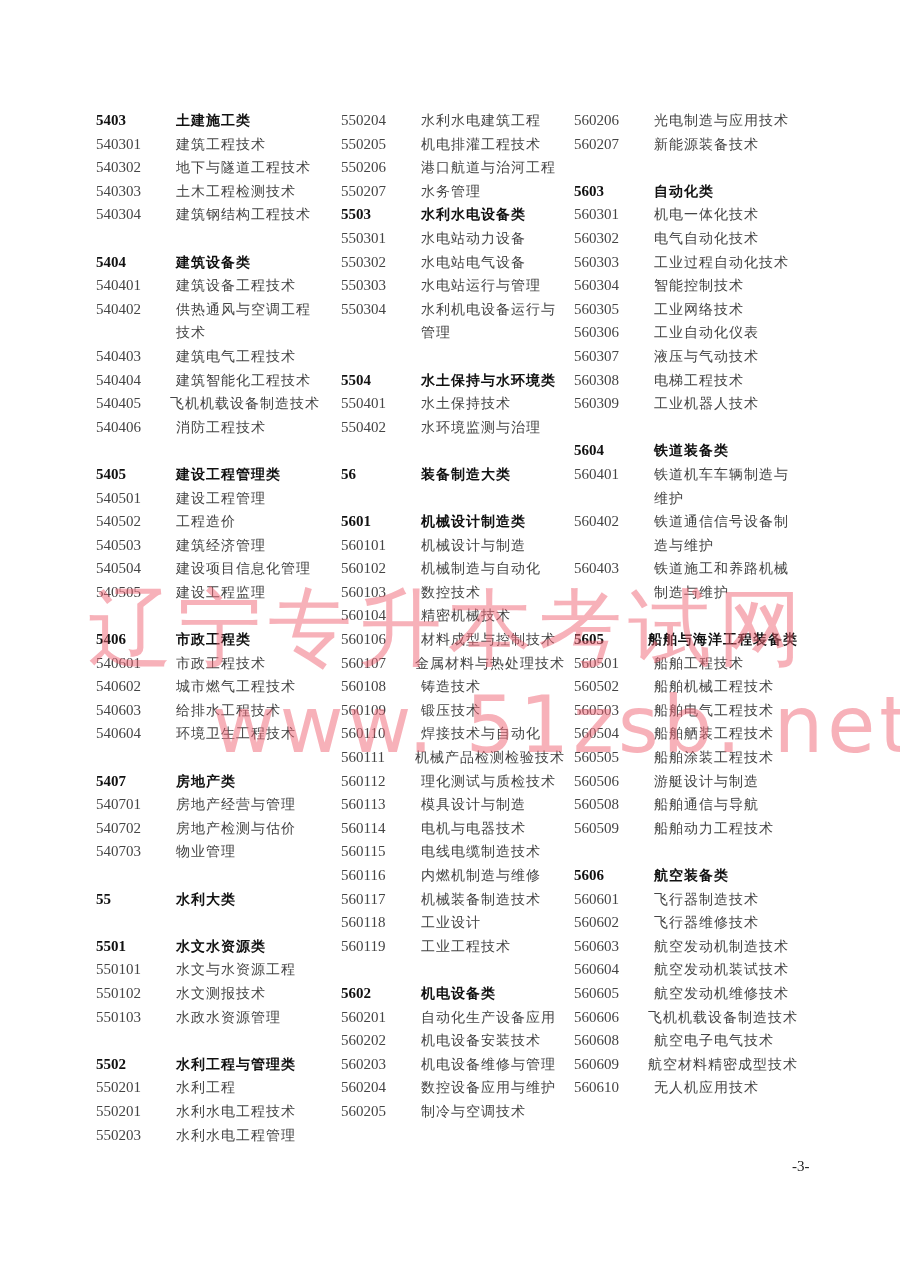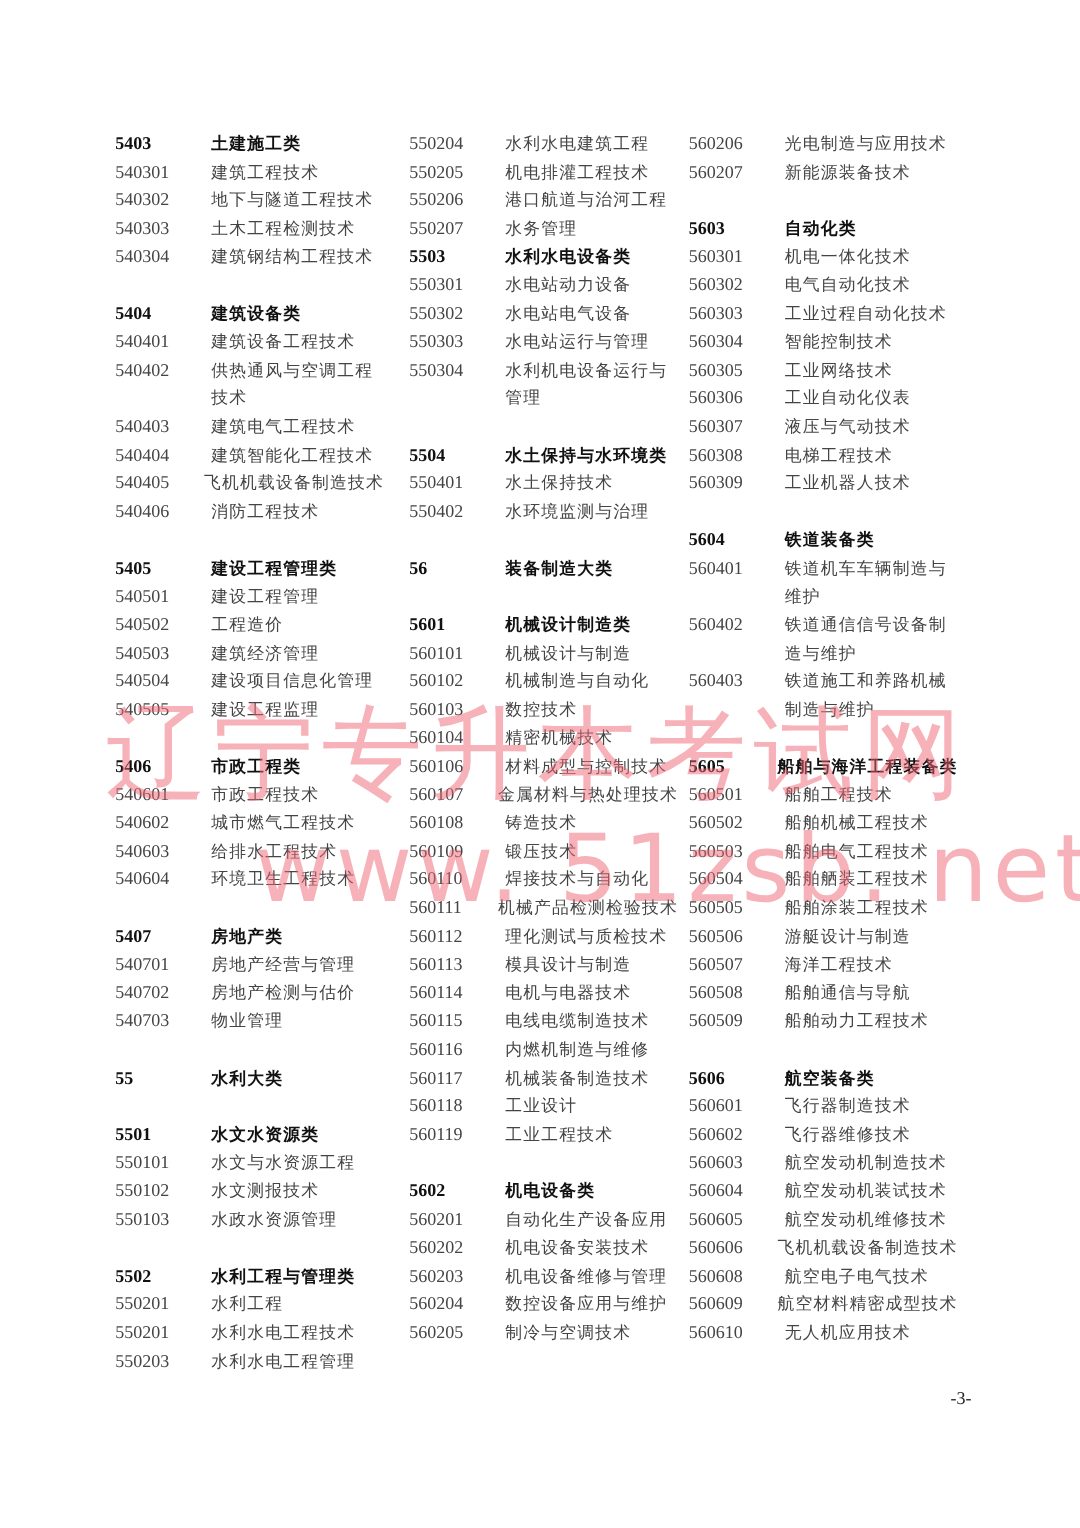--- a/index.html
+++ b/index.html
@@ -444,24 +444,20 @@
       </div>
       <div class="row">
         <span class="code">560505</span>
         <span class="name">船舶涂装工程技术</span>
       </div>
       <div class="row">
         <span class="code">560506</span>
         <span class="name">游艇设计与制造</span>
       </div>
       <div class="row">
-        <span class="code">560507</span>
-        <span class="name">海洋工程技术</span>
-      </div>
-      <div class="row">
         <span class="code">560508</span>
         <span class="name">船舶通信与导航</span>
       </div>
       <div class="row">
         <span class="code">560509</span>
         <span class="name">船舶动力工程技术</span>
       </div>
       <div class="row spacer"></div>
       <div class="row head">
         <span class="code">5606</span>

